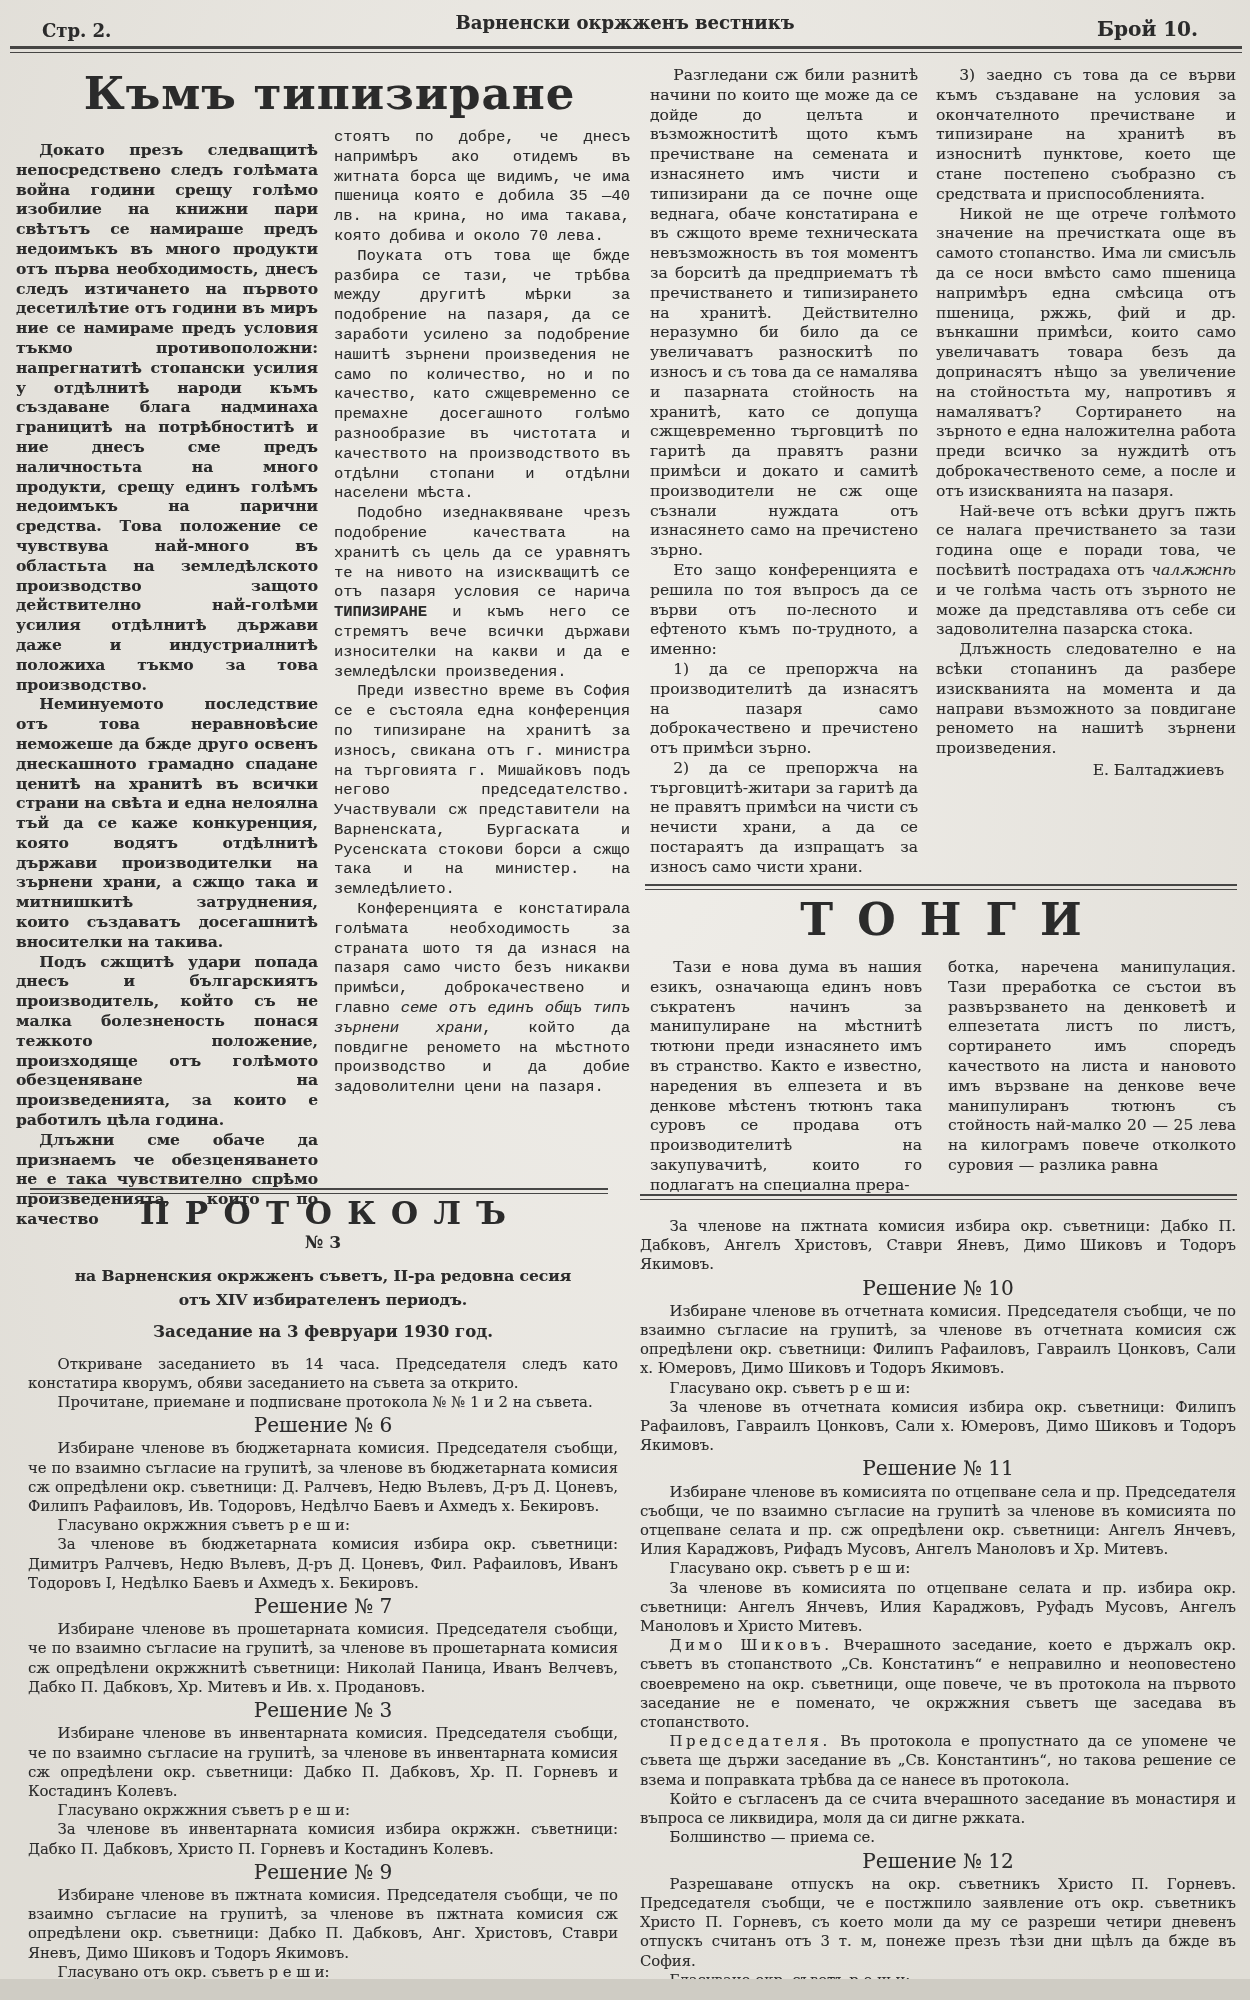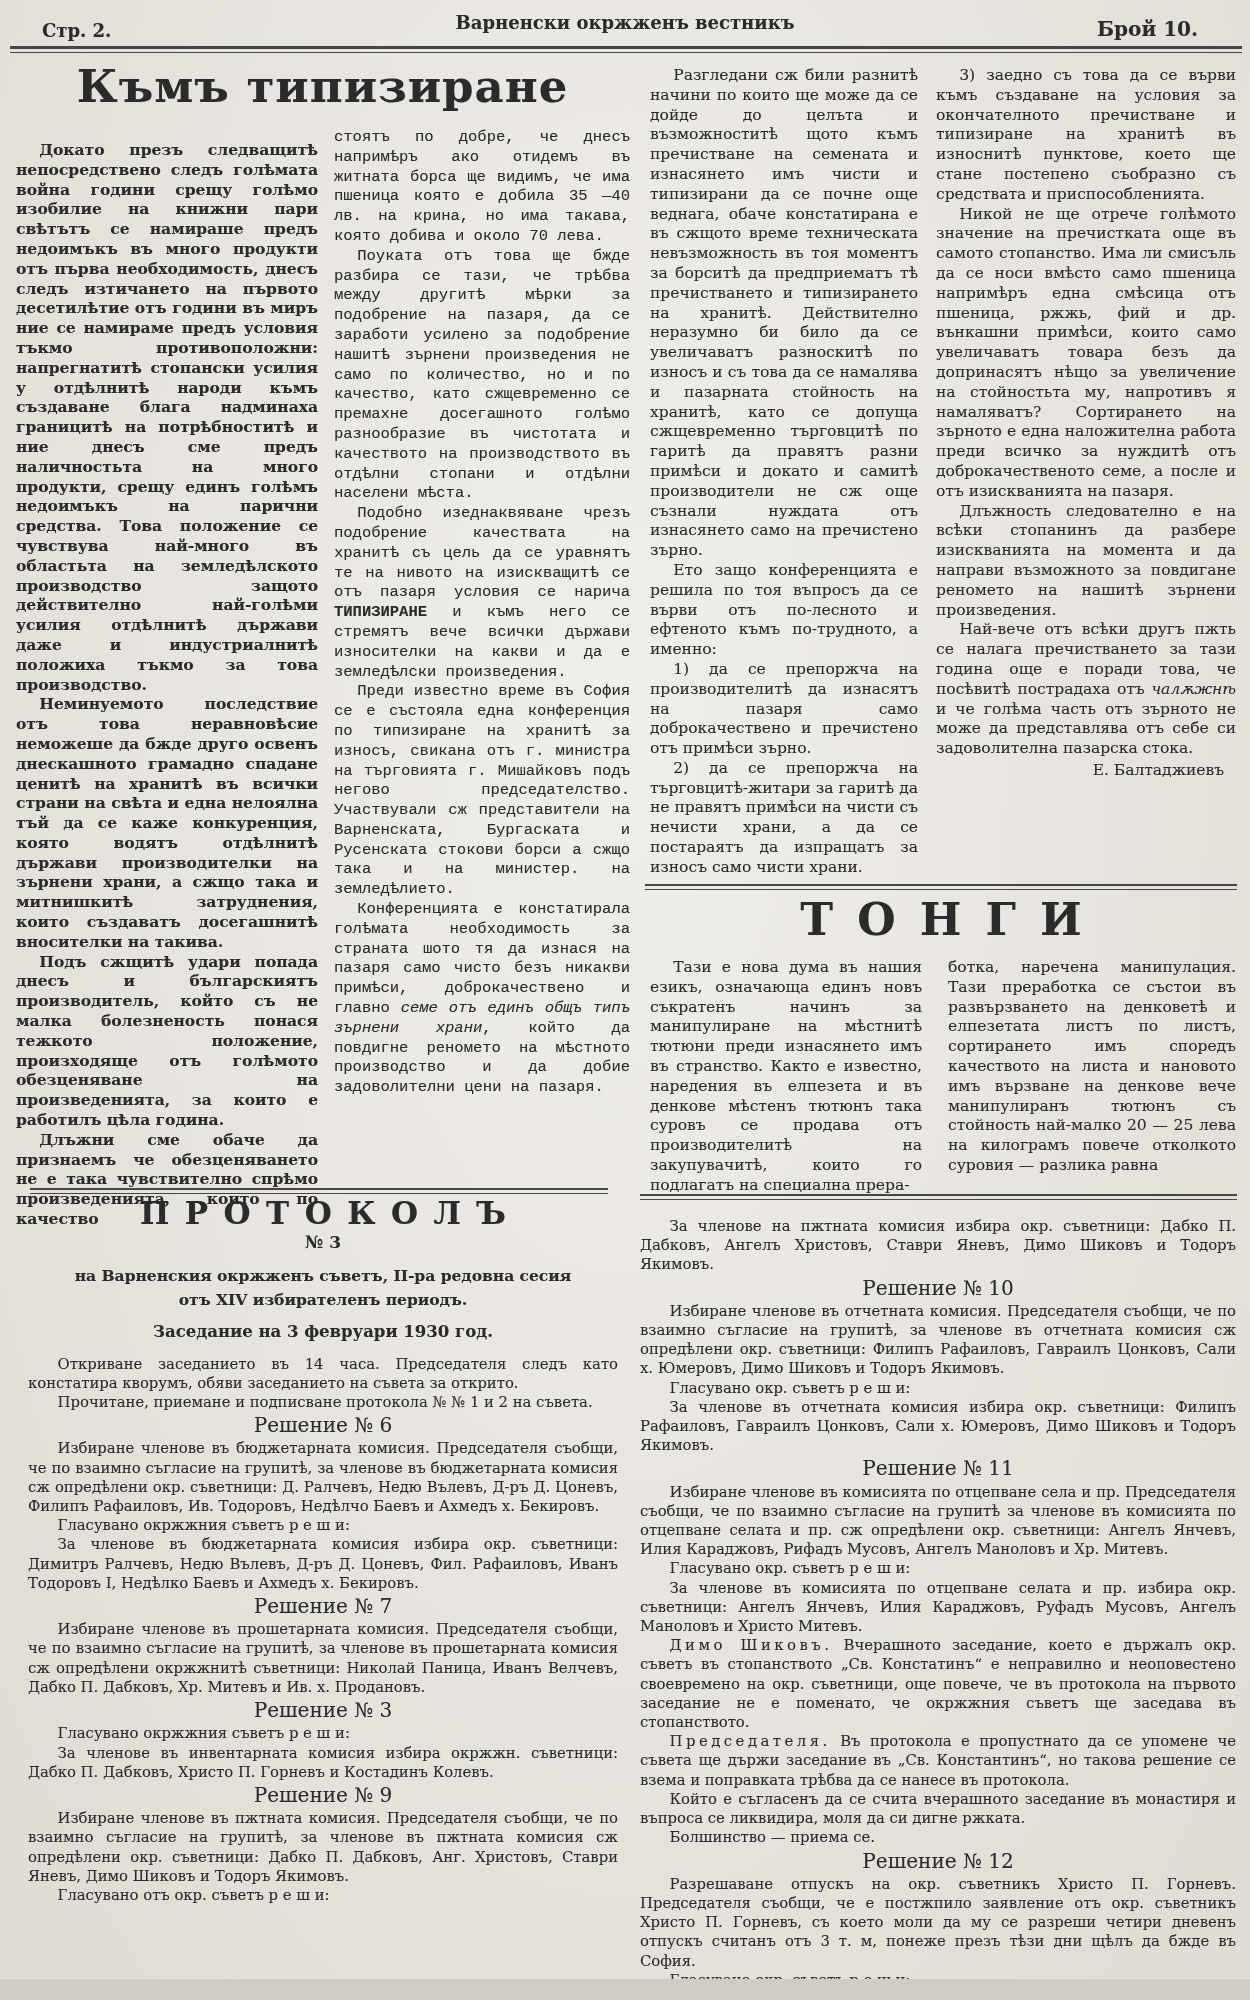--- a/index.html
+++ b/index.html
@@ -17,21 +17,21 @@
   .hdr-c{position:absolute; left:0; right:0; top:12px; text-align:center; font-size:18px; font-weight:bold;}
   .hdr-r{position:absolute; right:52px; top:17px; font-size:20px; font-weight:bold;}
   .rule{position:absolute; height:3px; border-top:3px solid var(--ink); border-bottom:1px solid var(--ink); opacity:.85;}
   .rule.thin{border-top-width:2px;}
   .hdr-rule{left:10px; width:1232px; top:46px;}
   .div-tongi{left:645px; width:592px; top:884px;}
   .div-left{left:30px; width:578px; top:1188px;}
   .div-right{left:640px; width:597px; top:1194px;}
   
   .t1{
-    position:absolute; left:15px; top:60px; width:615px; margin:0;
+    position:absolute; left:15px; top:60px; width:615px; margin:7px;
     text-align:center; font-size:45px; font-weight:bold; letter-spacing:1px;
   }
   .col{position:absolute; text-align:justify; font-size:15.5px; line-height:19.8px;}
   .c1{left:16px;  top:140px; width:302px; height:1036px;font-weight:bold;}
   .c2{left:334px; top:128px; width:296px; height:1036px;font-family:Liberation Mono, monospace;}
   .c3{left:650px; top:66px;  width:268px; height:808px;}
   .c4{left:936px; top:66px;  width:300px; height:808px;}
   .bp{margin:0; text-indent:1.5em;}
   .bp.ni{text-indent:0;}
   .sig{margin:2px 12px 0 0; text-align:right; font-size:15.5px;}
@@ -84,22 +84,22 @@
     </div>
   <div class="col c3">
       <p class="bp"><span class="">Разгледани сж били разнитѣ начини по които ще може да се дойде до целъта и възможноститѣ щото къмъ пречистване на семената и изнасянето имъ чисти и типизирани да се почне още веднага, обаче констатирана е въ сжщото време техническата невъзможность въ тоя моментъ за борситѣ да предприематъ тѣ пречистването и типизирането на хранитѣ. Действително неразумно би било да се увеличаватъ разноскитѣ по износъ и съ това да се намалява и пазарната стойность на хранитѣ, като се допуща сжщевременно търговцитѣ по гаритѣ да правятъ разни примѣси и докато и самитѣ производители не сж още съзнали нуждата отъ изнасянето само на пречистено зърно.</span></p>
       <p class="bp"><span class="">Ето защо конференцията е решила по тоя въпросъ да се върви отъ по-лесното и ефтеното къмъ по-трудното, а именно:</span></p>
       <p class="bp"><span class="">1) да се препоржча на производителитѣ да изнасятъ на пазаря само доброкачествено и пречистено отъ примѣси зърно.</span></p>
       <p class="bp"><span class="">2) да се препоржча на търговцитѣ-житари за гаритѣ да не правятъ примѣси на чисти съ нечисти храни, а да се постараятъ да изпращатъ за износъ само чисти храни.</span></p>
     </div>
   <div class="col c4">
       <p class="bp"><span class="">3) заедно съ това да се върви къмъ създаване на условия за окончателното пречистване и типизиране на хранитѣ въ износнитѣ пунктове, което ще стане постепено съобразно съ средствата и приспособленията.</span></p>
       <p class="bp"><span class="">Никой не ще отрече голѣмото значение на пречистката още въ самото стопанство. Има ли смисъль да се носи вмѣсто само пшеница напримѣръ една смѣсица отъ пшеница, ржжь, фий и др. вънкашни примѣси, които само увеличаватъ товара безъ да допринасятъ нѣщо за увеличение на стойностьта му, напротивъ я намаляватъ? Сортирането на зърното е една наложителна работа преди всичко за нуждитѣ отъ доброкачественото семе, а после и отъ изискванията на пазаря.</span></p>
+      <p class="bp"><span class="">Най-вече отъ всѣки другъ пжть се налага пречистването за тази година още е поради това, че посѣвитѣ пострадаха отъ </span><span class="i">чалѫжнѣ</span><span class=""> и че голѣма часть отъ зърното не може да представлява отъ себе си задоволителна пазарска стока.</span></p>
       <p class="bp"><span class="">Длъжность следователно е на всѣки стопанинъ да разбере изискванията на момента и да направи възможното за повдигане реномето на нашитѣ зърнени произведения.</span></p>
-      <p class="bp"><span class="">Най-вече отъ всѣки другъ пжть се налага пречистването за тази година още е поради това, че посѣвитѣ пострадаха отъ </span><span class="i">чалѫжнѣ</span><span class=""> и че голѣма часть отъ зърното не може да представлява отъ себе си задоволителна пазарска стока.</span></p>
       <p class="sig">Е. Балтаджиевъ</p>
     </div>
 
   <div class="rule thin div-tongi"></div>
   <h2 class="t2">ТОНГИ</h2>
   <div class="col tc1">
       <p class="bp"><span class="">Тази е нова дума въ нашия езикъ, означающа единъ новъ съкратенъ начинъ за манипулиране на мѣстнитѣ тютюни преди изнасянето имъ въ странство. Както е известно, наредения въ елпезета и въ денкове мѣстенъ тютюнъ така суровъ се продава отъ производителитѣ на закупувачитѣ, които го подлагатъ на специална прера-</span></p>
     </div>
   <div class="col tc2">
       <p class="bp ni"><span class="">ботка, наречена манипулация. Тази преработка се състои въ развързването на денковетѣ и елпезетата листъ по листъ, сортирането имъ споредъ качеството на листа и нановото имъ вързване на денкове вече манипулиранъ тютюнъ съ стойность най-малко 20 — 25 лева на килограмъ повече отколкото суровия — разлика равна</span></p>
@@ -116,20 +116,21 @@
     <div>
         <p class="bp"><span class="">Откриване заседанието въ 14 часа. Председателя следъ като констатира кворумъ, обяви заседанието на съвета за открито.</span></p>
         <p class="bp"><span class="">Прочитане, приемане и подписване протокола № № 1 и 2 на съвета.</span></p>
         <p class="rh">Решение № 6</p>
         <p class="bp"><span class="">Избиране членове въ бюджетарната комисия. Председателя съобщи, че по взаимно съгласие на групитѣ, за членове въ бюджетарната комисия сж опредѣлени окр. съветници: Д. Ралчевъ, Недю Вълевъ, Д-ръ Д. Цоневъ, Филипъ Рафаиловъ, Ив. Тодоровъ, Недѣлчо Баевъ и Ахмедъ х. Бекировъ.</span></p>
         <p class="bp"><span class="">Гласувано окржжния съветъ р е ш и:</span></p>
         <p class="bp"><span class="">За членове въ бюджетарната комисия избира окр. съветници: Димитръ Ралчевъ, Недю Вълевъ, Д-ръ Д. Цоневъ, Фил. Рафаиловъ, Иванъ Тодоровъ I, Недѣлко Баевъ и Ахмедъ х. Бекировъ.</span></p>
         <p class="rh">Решение № 7</p>
         <p class="bp"><span class="">Избиране членове въ прошетарната комисия. Председателя съобщи, че по взаимно съгласие на групитѣ, за членове въ прошетарната комисия сж опредѣлени окржжнитѣ съветници: Николай Паница, Иванъ Велчевъ, Дабко П. Дабковъ, Хр. Митевъ и Ив. х. Продановъ.</span></p>
         <p class="rh">Решение № 3</p>
+        <p class="bp"><span class="">Избиране членове въ инвентарната комисия. Председателя съобщи, че по взаимно съгласие на групитѣ, за членове въ инвентарната комисия сж опредѣлени окр. съветници: Дабко П. Дабковъ, Хр. П. Горневъ и Костадинъ Колевъ.</span></p>
         <p class="bp"><span class="">Гласувано окржжния съветъ р е ш и:</span></p>
         <p class="bp"><span class="">За членове въ инвентарната комисия избира окржжн. съветници: Дабко П. Дабковъ, Христо П. Горневъ и Костадинъ Колевъ.</span></p>
         <p class="rh">Решение № 9</p>
         <p class="bp"><span class="">Избиране членове въ пжтната комисия. Председателя съобщи, че по взаимно съгласие на групитѣ, за членове въ пжтната комисия сж опредѣлени окр. съветници: Дабко П. Дабковъ, Анг. Христовъ, Ставри Яневъ, Димо Шиковъ и Тодоръ Якимовъ.</span></p>
         <p class="bp"><span class="">Гласувано отъ окр. съветъ р е ш и:</span></p>
       </div>
   </div>
   <div class="proto pr">
       <p class="bp"><span class="">За членове на пжтната комисия избира окр. съветници: Дабко П. Дабковъ, Ангелъ Христовъ, Ставри Яневъ, Димо Шиковъ и Тодоръ Якимовъ.</span></p>
       <p class="rh">Решение № 10</p>

